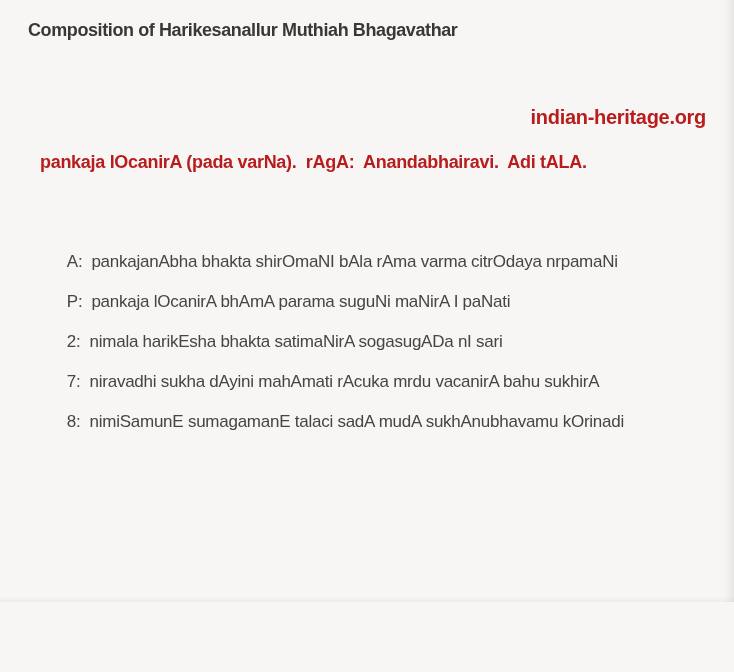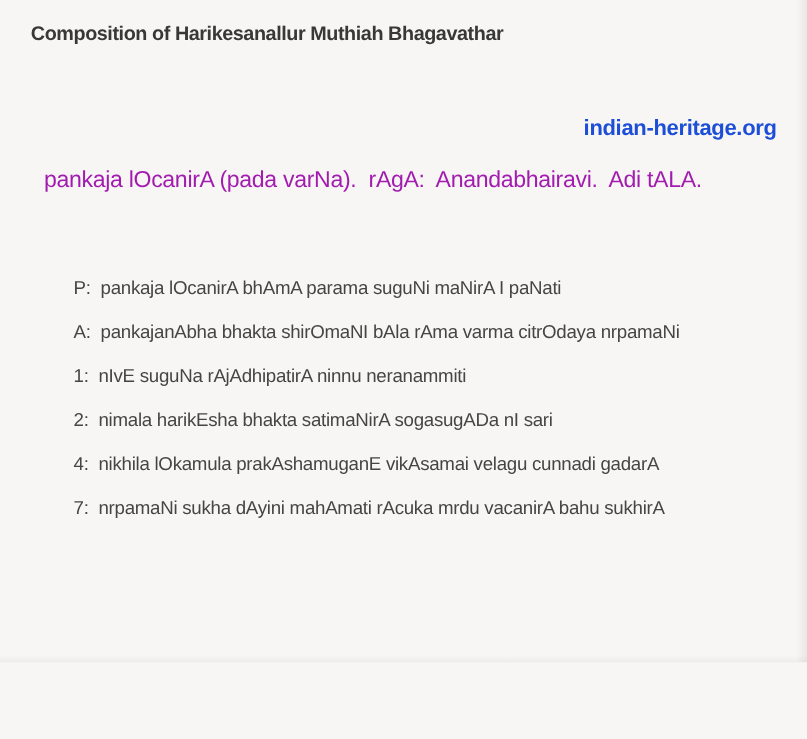--- a/index.html
+++ b/index.html
@@ -46,31 +46,31 @@
   }
   .watermark {
     position: absolute;
     top: 10px;
     right: 28px;
     text-align: right;
     font-size: 20px;
     font-weight: bold;
     letter-spacing: -0.3px;
     line-height: 43px;
-    color: #1d4ed8;
+    color: #b91c1c;
     white-space: pre-wrap;
   }
   .song-title {
     position: absolute;
     left: 40px;
     top: 152px;
-    font-size: 21px;
-    font-weight: normal;
+    font-size: 18px;
+    font-weight: bold;
     letter-spacing: -0.3px;
-    color: #a21caf;
+    color: #b91c1c;
     white-space: pre-wrap;
   }
   .lyrics {
     position: absolute;
     left: 40px;
     top: 202px;
     right: 20px;
     font-size: 17px;
     letter-spacing: -0.25px;
     color: #454545;
@@ -92,34 +92,31 @@
   <div class="header-title">Composition of Harikesanallur Muthiah Bhagavathar</div>
 
   <div class="watermark">
     <div>indian-heritage.org</div>
   </div>
 
   <div class="song-title">pankaja lOcanirA (pada varNa).  rAgA:  Anandabhairavi.  Adi tALA.</div>
 
   <div class="lyrics">
     <div class="line">
-      <span class="label">P:</span><span class="text">pankaja lOcanirA bhAmA parama suguNi maNirA I paNati</span>
-    </div>
-    <div class="line">
       <span class="label">A:</span><span class="text">pankajanAbha bhakta shirOmaNI bAla rAma varma citrOdaya nrpamaNi</span>
     </div>
     <div class="line">
-      <span class="label">1:</span><span class="text">nIvE suguNa rAjAdhipatirA ninnu neranammiti</span>
+      <span class="label">P:</span><span class="text">pankaja lOcanirA bhAmA parama suguNi maNirA I paNati</span>
     </div>
     <div class="line">
       <span class="label">2:</span><span class="text">nimala harikEsha bhakta satimaNirA sogasugADa nI sari</span>
     </div>
     <div class="line">
-      <span class="label">4:</span><span class="text">nikhila lOkamula prakAshamuganE vikAsamai velagu cunnadi gadarA</span>
+      <span class="label">7:</span><span class="text">niravadhi sukha dAyini mahAmati rAcuka mrdu vacanirA bahu sukhirA</span>
     </div>
     <div class="line">
-      <span class="label">7:</span><span class="text">nrpamaNi sukha dAyini mahAmati rAcuka mrdu vacanirA bahu sukhirA</span>
+      <span class="label">8:</span><span class="text">nimiSamunE sumagamanE talaci sadA mudA sukhAnubhavamu kOrinadi</span>
     </div>
   </div>
 
   <div class="edge-right"></div>
   <div class="edge-bottom"></div>
 </div>
 
 </body></html>

